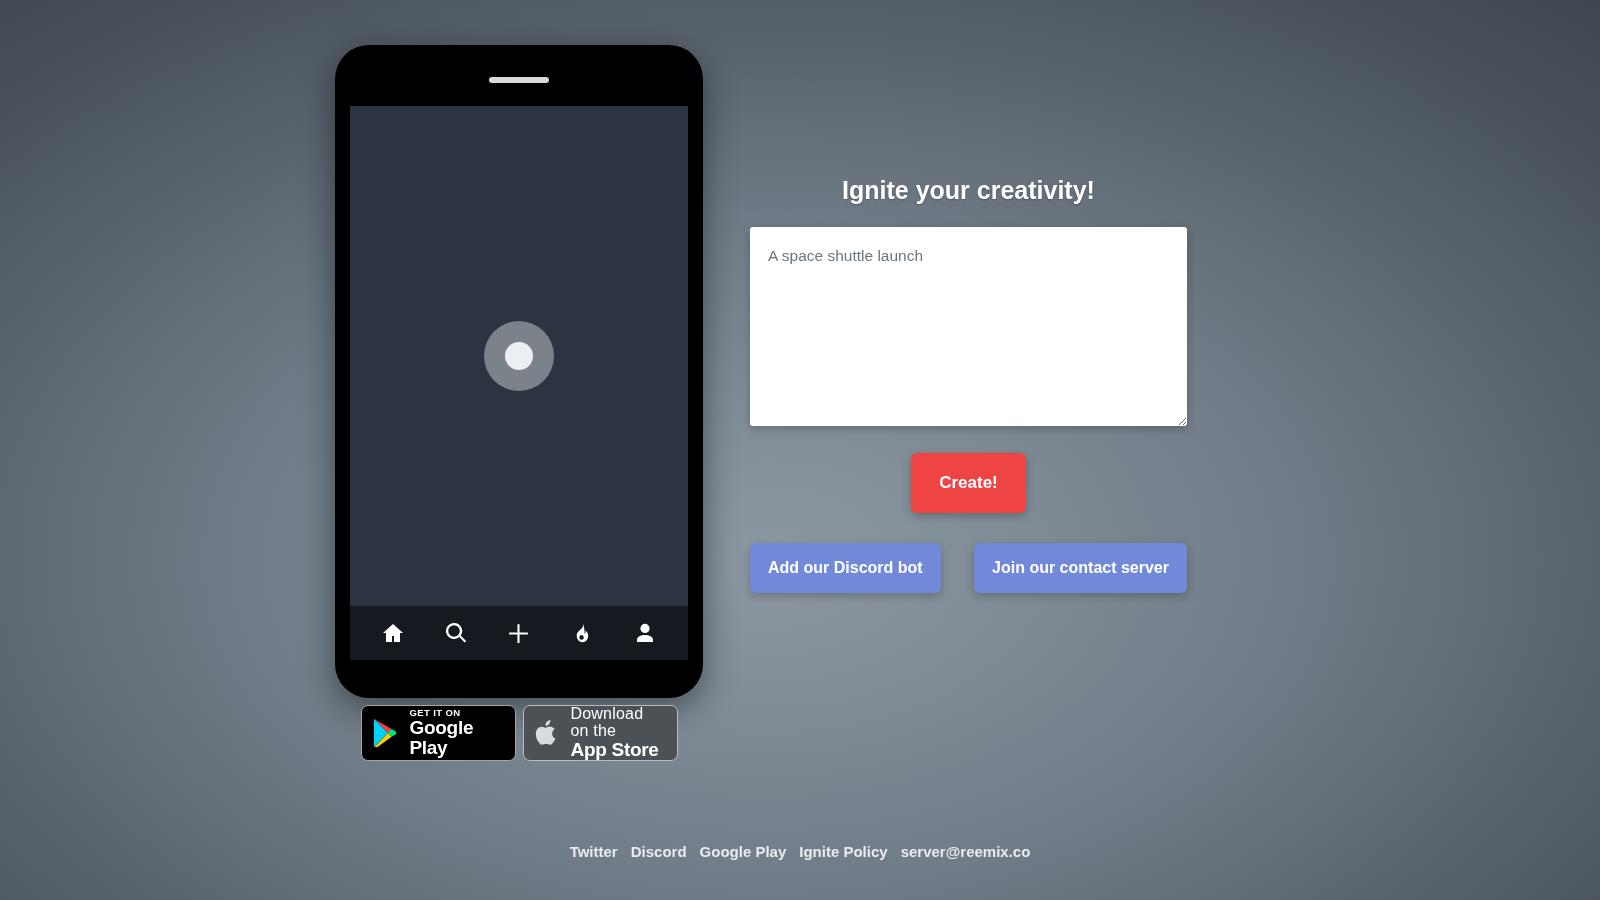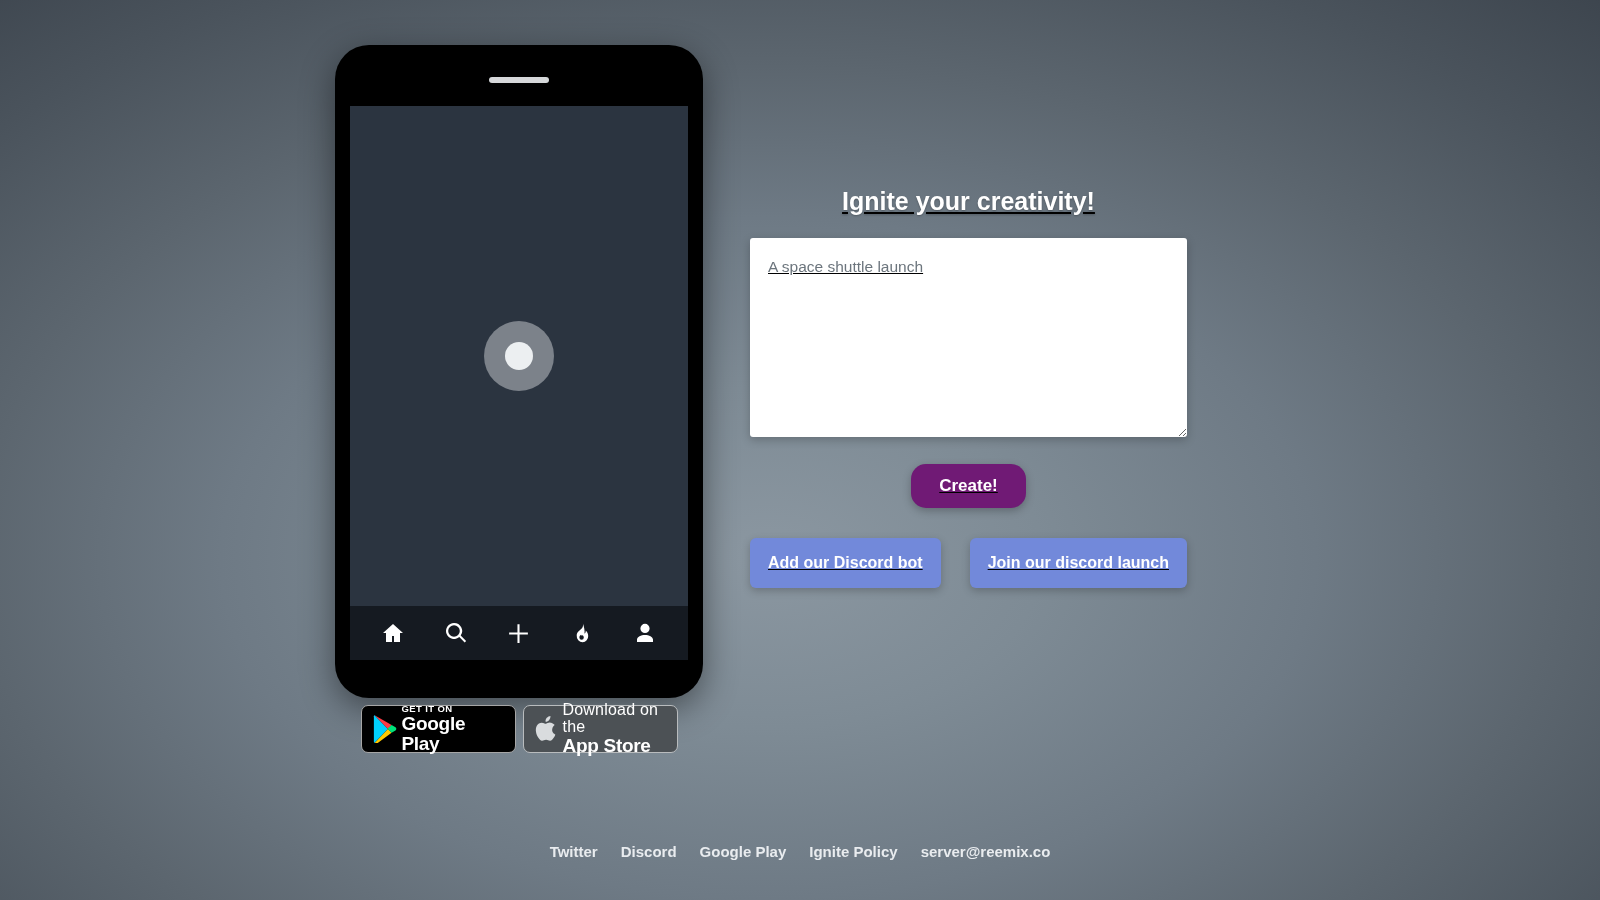--- a/index.html
+++ b/index.html
@@ -119,25 +119,25 @@
     left: 335px;
     top: 705px;
     width: 368px;
     display: flex;
     gap: 7px;
     justify-content: center;
     align-items: stretch;
   }
 
   .badge {
-    height: 48px;
+    height: 56px;
     border-radius: 7px;
     display: flex;
     align-items: center;
-    gap: 4px;
+    gap: 12px;
     padding: 0 12px 0 10px;
     cursor: pointer;
     user-select: none;
   }
 
   .badge-gp {
     background: #000000;
     border: 1px solid #a6a6a6;
     width: 155px;
   }
@@ -164,23 +164,22 @@
   .badge-as .badge-bottom { font-weight: bold; }
   .badge-as .badge-top { font-size: 16px; letter-spacing: 0.2px; }
 
   .gp-logo { width: 26px; height: 28px; flex: none; }
   .apple-logo { width: 25px; height: 30px; flex: none; fill: #d9dcde; }
 
   
   .panel {
     position: absolute;
     left: 750px;
-    top: 187px;
+    top: 176px;
     width: 437px;
-    text-decoration: underline;
   }
 
   .panel-title {
     text-align: center;
     color: #ffffff;
     font-size: 25px;
     font-weight: bold;
     margin-bottom: 22px;
     text-shadow: 0 1px 2px rgba(0,0,0,0.25);
   }
@@ -202,28 +201,28 @@
     overflow: hidden;
   }
 
   .create-row {
     display: flex;
     justify-content: center;
     margin-top: 27px;
   }
 
   .create-button {
-    background: #701a75;
+    background: #ef4444;
     color: #ffffff;
     border: none;
-    border-radius: 15px;
+    border-radius: 6px;
     font-family: "Liberation Sans", sans-serif;
     font-size: 17px;
     font-weight: bold;
-    padding: 12px 28px;
+    padding: 20px 28px;
     cursor: pointer;
     box-shadow: 0 3px 8px rgba(0,0,0,0.25);
   }
 
   .discord-row {
     display: flex;
     justify-content: space-between;
     margin-top: 30px;
     gap: 8px;
   }
@@ -244,21 +243,21 @@
 
   
   .footer {
     position: absolute;
     left: 0;
     right: 0;
     top: 843px;
     display: flex;
     justify-content: center;
     align-items: center;
-    gap: 23px;
+    gap: 13px;
   }
 
   .footer a {
     color: #e9ecef;
     font-size: 15px;
     font-weight: bold;
     text-decoration: none;
     cursor: pointer;
   }
 </style>
@@ -338,21 +337,21 @@
   <div class="panel-title">Ignite your creativity!</div>
 
   <textarea class="prompt-box" placeholder="A space shuttle launch" style="">A space shuttle launch</textarea>
 
   <div class="create-row">
     <button class="create-button">Create!</button>
   </div>
 
   <div class="discord-row">
     <button class="discord-button">Add our Discord bot</button>
-    <button class="discord-button">Join our discord launch</button>
+    <button class="discord-button">Join our contact server</button>
   </div>
 </div>
 
 <div class="footer">
   <a href="#">Twitter</a>
   <a href="#">Discord</a>
   <a href="#">Google Play</a>
   <a href="#">Ignite Policy</a>
   <a href="#">server@reemix.co</a>
 </div>

